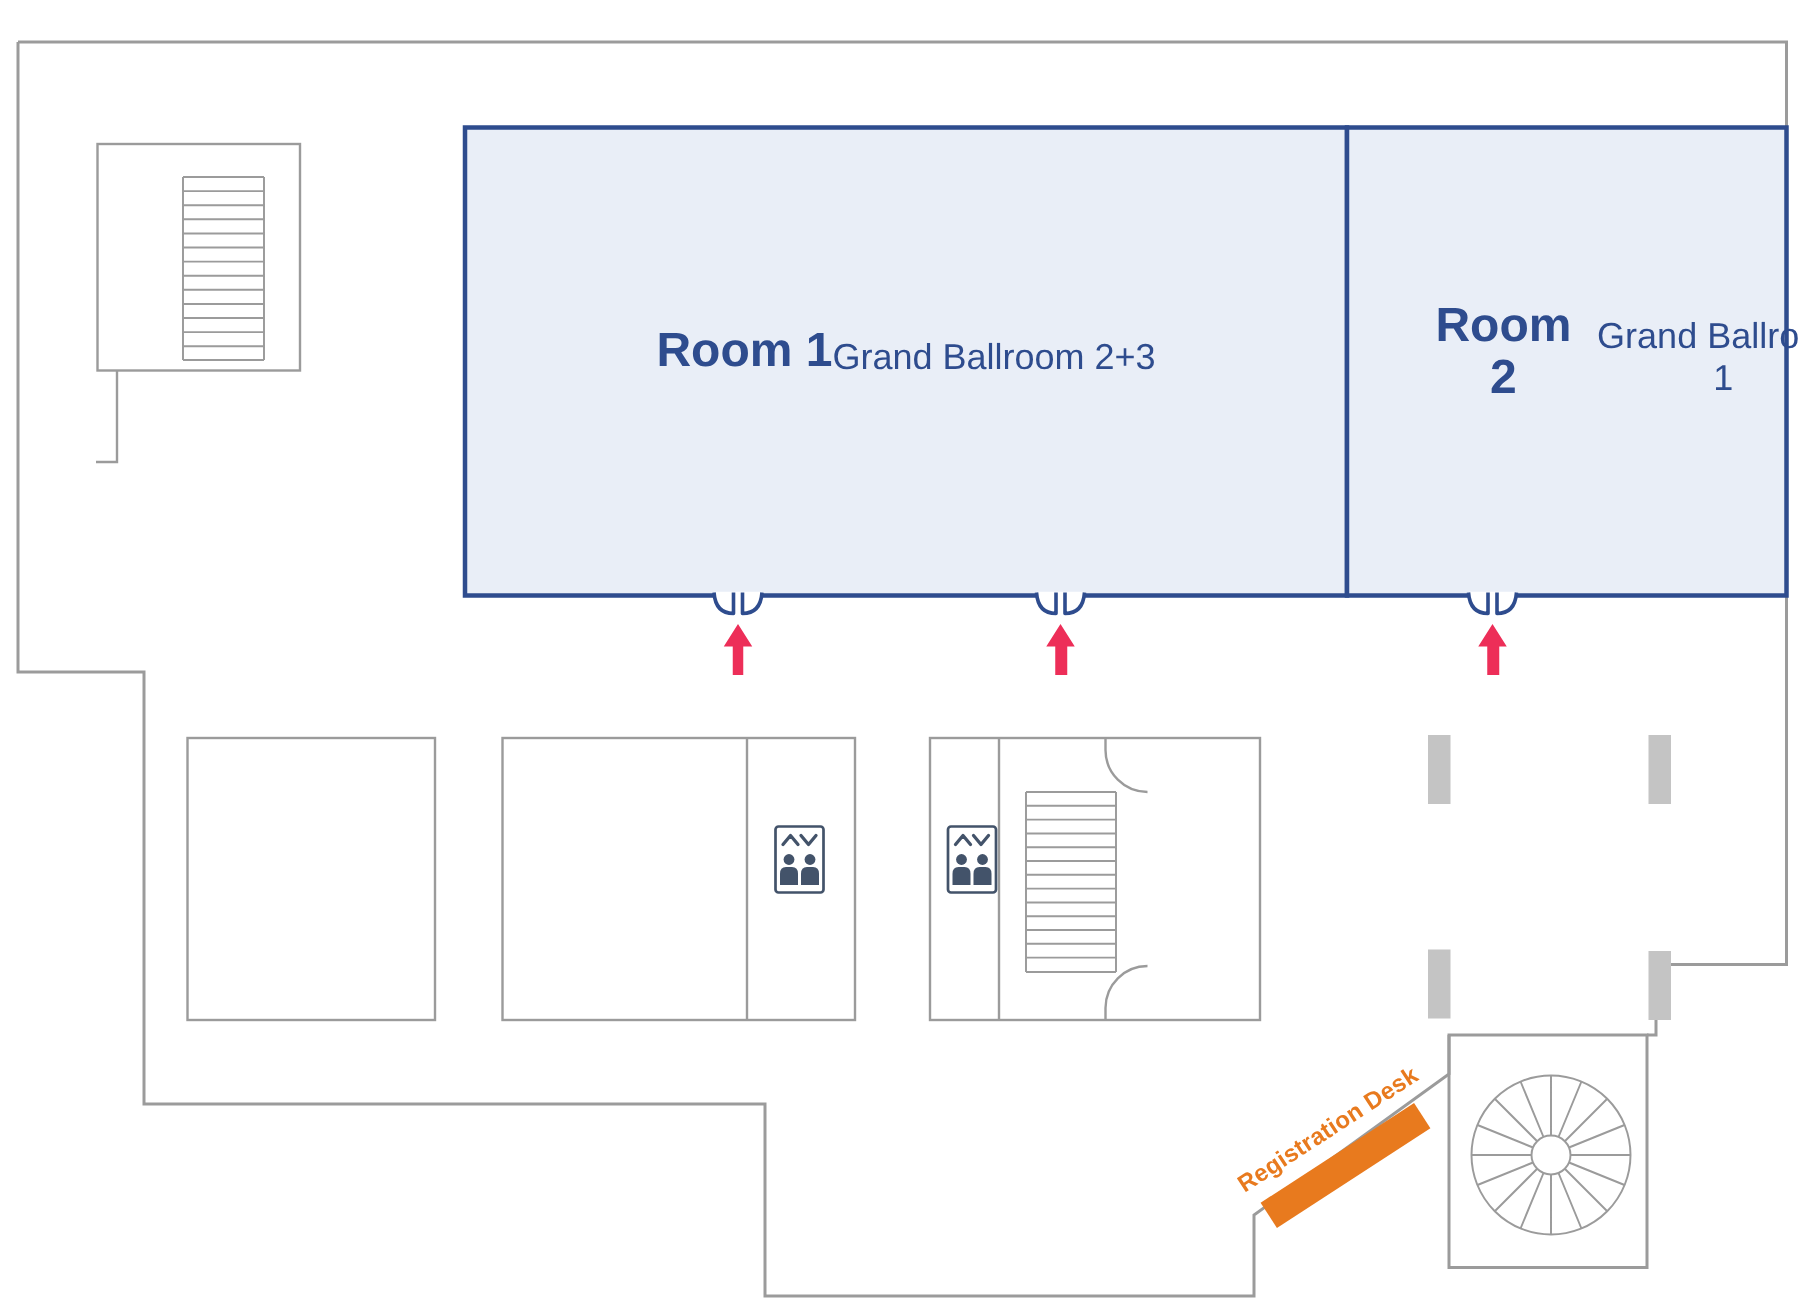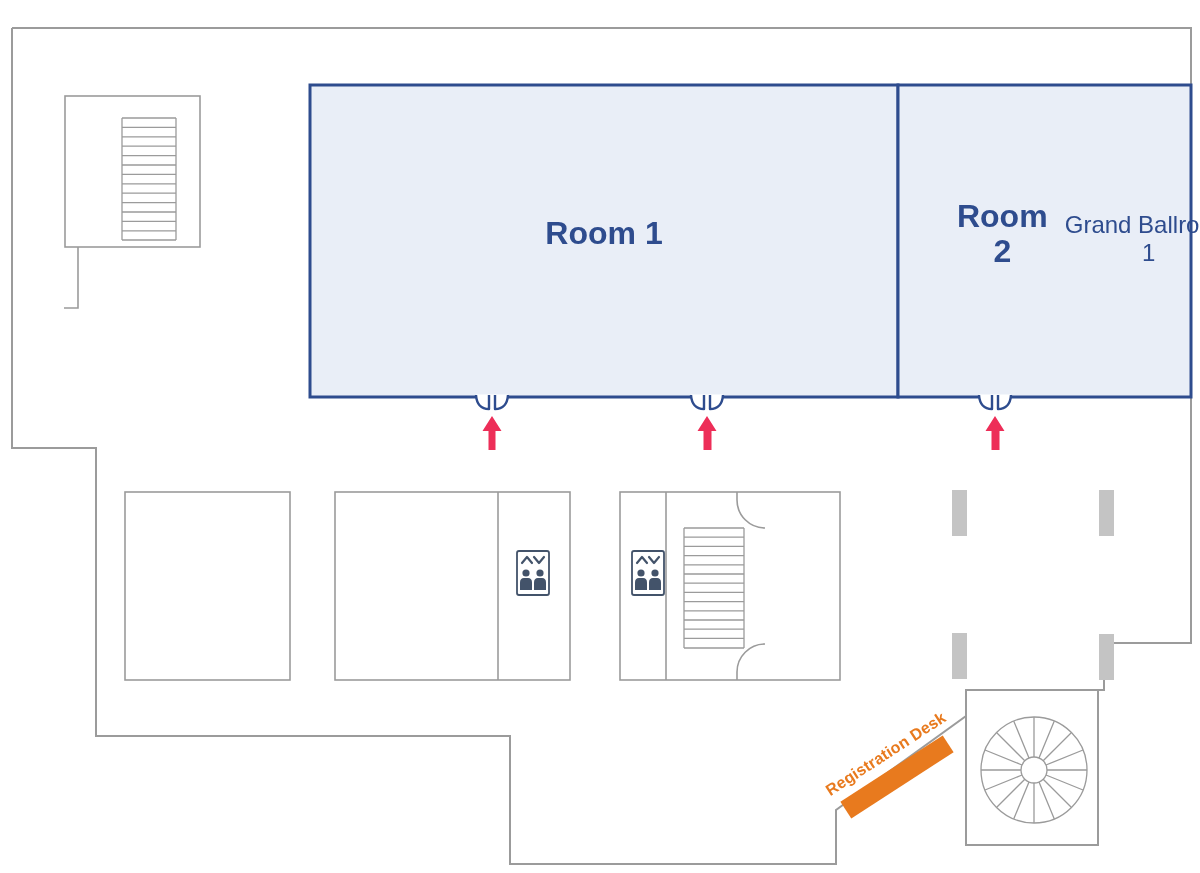--- a/index.html
+++ b/index.html
@@ -114,20 +114,21 @@
       <path class="door-leaf" d="M1011 395Q1010 409 998 409L998 395"></path>
     </g>
 
     <path class="arrow" d="M488.5 450V431H482.5L492 416L501.5 431H495.5V450Z"></path>
     <path class="arrow" d="M703.5 450V431H697.5L707 416L716.5 431H711.5V450Z"></path>
     <path class="arrow" d="M991.5 450V431H985.5L995 416L1004.5 431H999.5V450Z"></path>
   </svg>
 
   <div class="room-label room1">
     <div class="title">Room 1</div>
+    <div class="subtitle">Grand Ballroom 2+3</div>
   </div>
   <div class="room-label room2">
     <div class="title">Room 2</div>
     <div class="subtitle">Grand Ballroom 1</div>
   </div>
 
   <div class="desk-label">Registration Desk</div>
 </div>
 
 </body></html>

